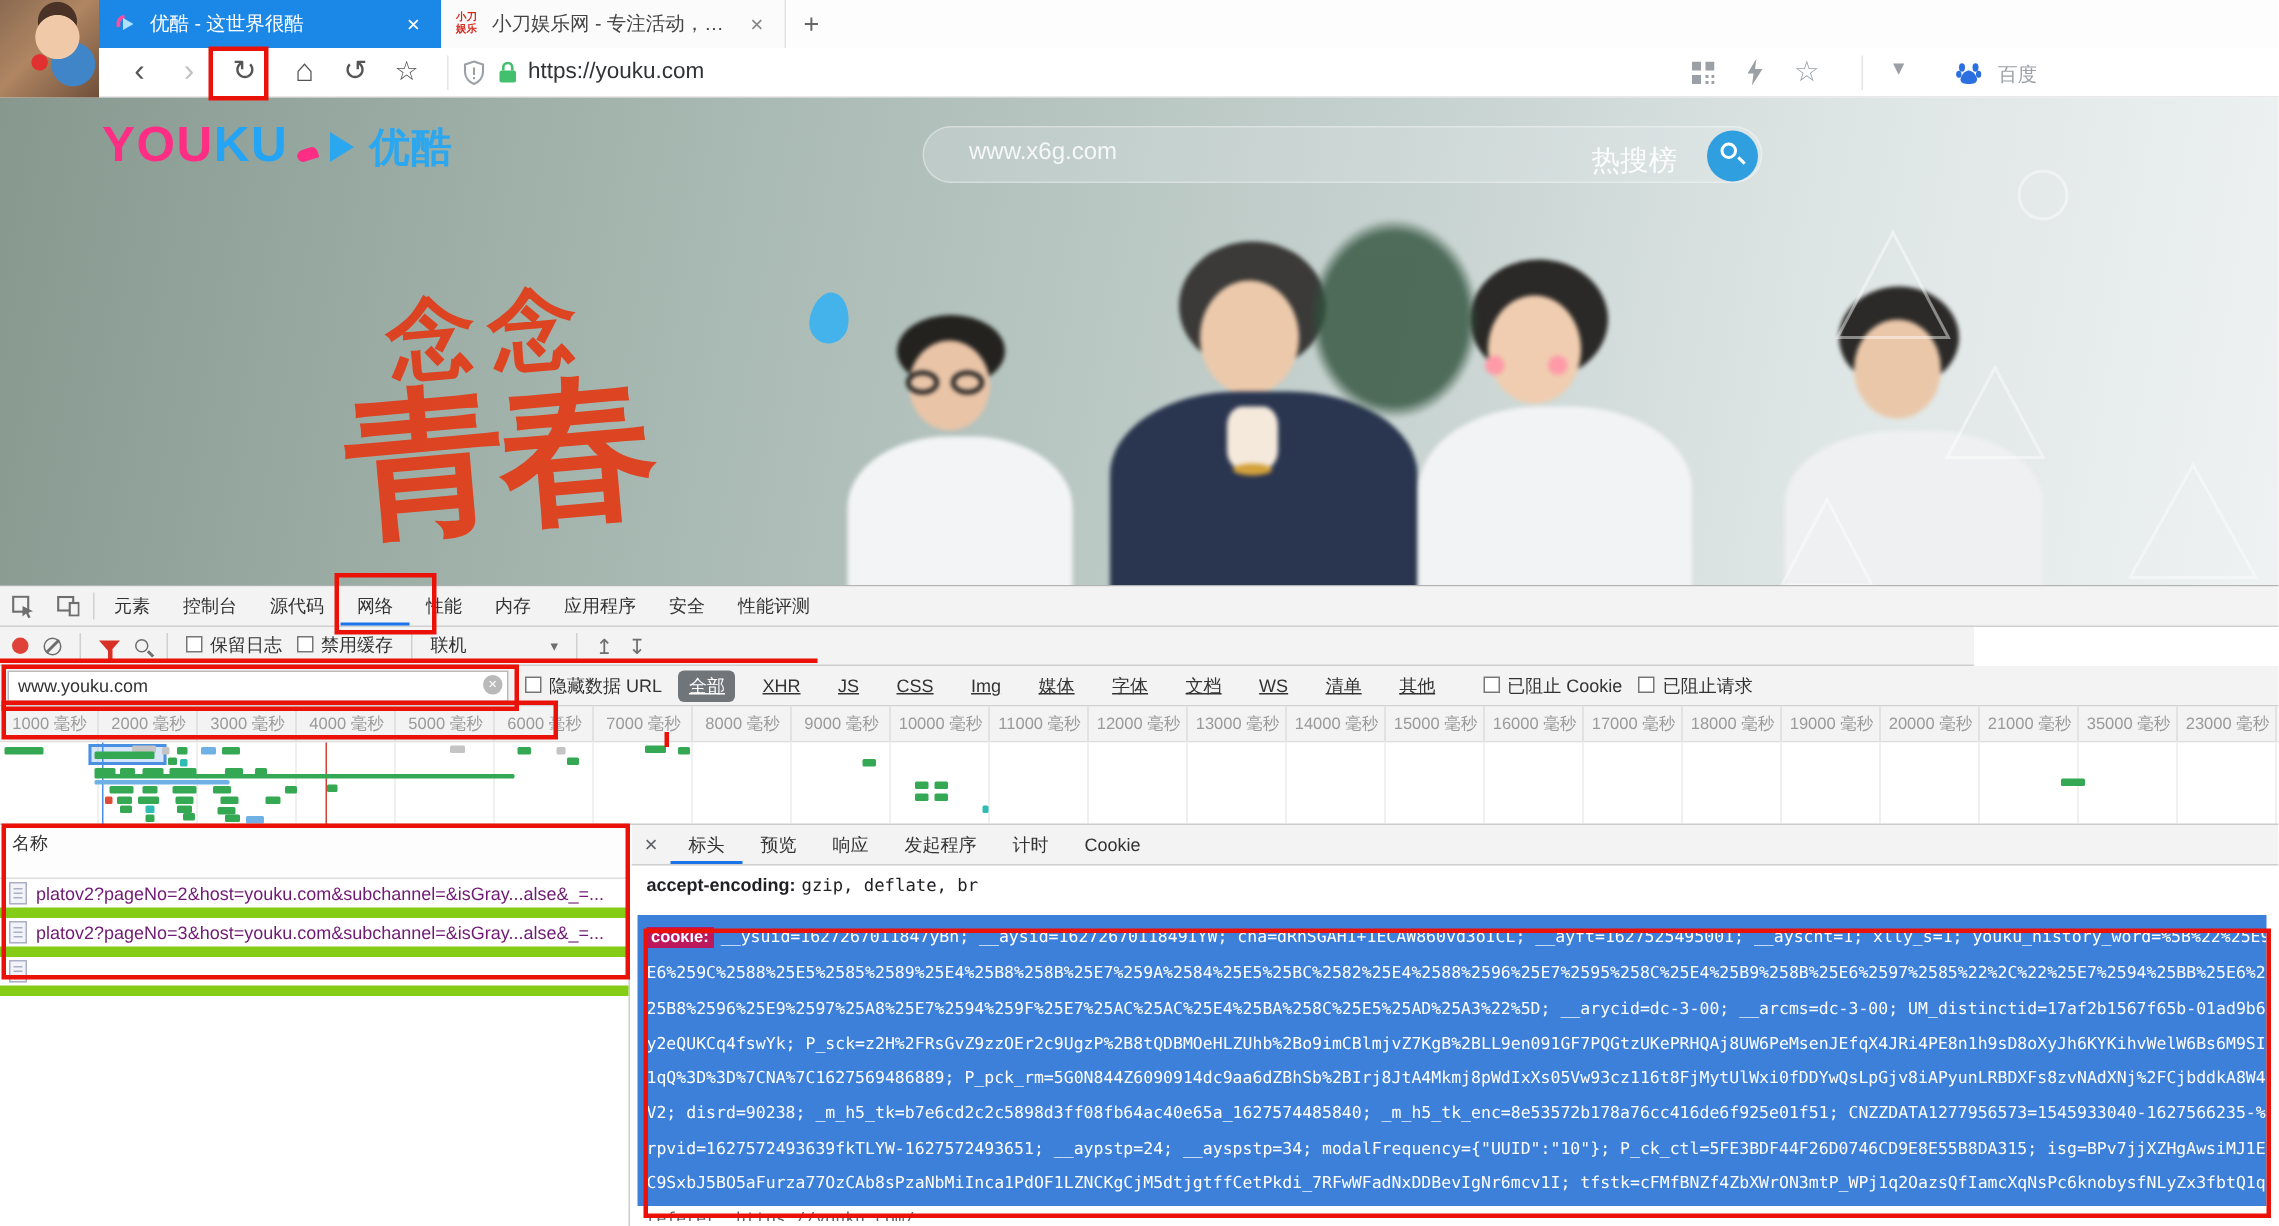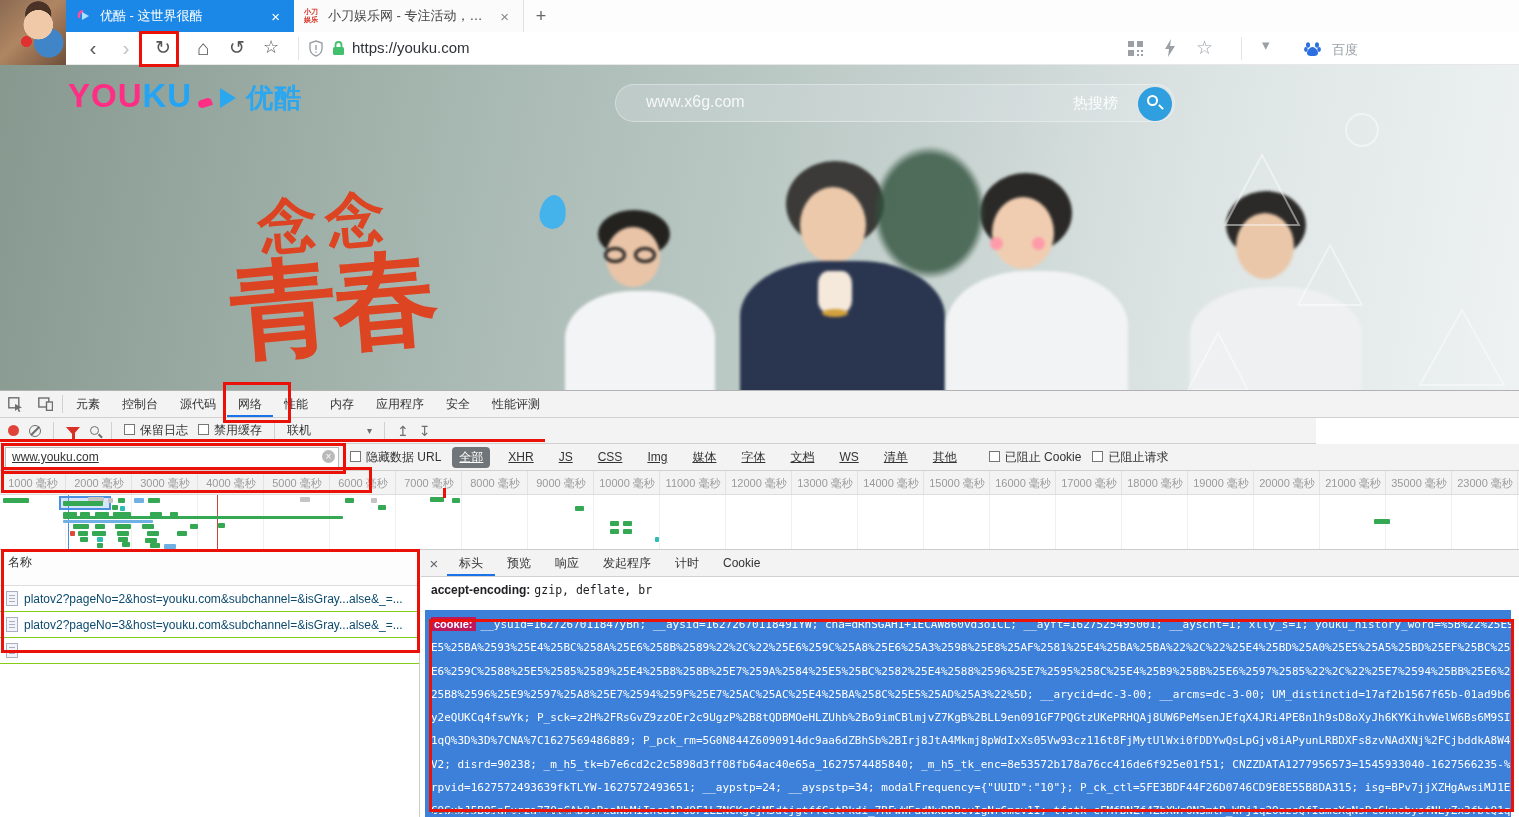--- a/index.html
+++ b/index.html
@@ -32,21 +32,21 @@
   #banner { position:absolute; left:0; top:65px; width:1519px; height:325px; overflow:hidden;
     background:linear-gradient(100deg,#87988f 0%,#9fb0a9 22%,#b3c2bd 42%,#c6d2cf 60%,#dde5e4 78%,#eef2f2 100%); }
   #logo { position:absolute; left:68px; top:12px; font-weight:bold; font-size:33px; letter-spacing:1px; }
   #logo .you { color:#ff2d83; } #logo .ku { color:#23a4f5; }
   #logo .cn { color:#2ba7f0; font-size:27px; margin-left:10px; }
   #play-glyph { display:inline-block; width:0; height:0; border-left:16px solid #2ba7f0; border-top:10px solid transparent; border-bottom:10px solid transparent; margin-left:8px; position:relative; top:1px; }
   #play-swoosh { display:inline-block; width:14px; height:8px; background:#ff2d83; border-radius:8px 8px 0 8px; transform:rotate(-18deg); margin-left:6px; }
   #searchbar { position:absolute; left:615px; top:19px; width:560px; height:38px; border-radius:20px;
     background:rgba(235,242,245,.22); border:1px solid rgba(255,255,255,.35); }
   #search-query { position:absolute; left:30px; top:8px; font-size:16px; color:rgba(255,255,255,.85); }
-  #hot-label { position:absolute; right:56px; top:9px; font-size:15px; color:rgba(255,255,255,.9); }
+  #hot-label { position:absolute; right:56px; top:9px; font-size:19px; color:rgba(255,255,255,.9); }
   #search-btn { position:absolute; right:2px; top:2px; width:34px; height:34px; border-radius:50%; background:#2f9fe0; }
   .mag { position:absolute; left:9px; top:8px; width:11px; height:11px; border:2px solid #fff; border-radius:50%; }
   .mag::after { content:""; position:absolute; left:9px; top:9px; width:6px; height:2px; background:#fff; transform:rotate(45deg); }
   #calli { position:absolute; left:228px; top:128px; color:#e23b17; font-family:"Liberation Serif", serif; font-weight:bold; transform:rotate(-5deg); text-align:center; line-height:1.0; opacity:.92; }
   #calli .l1 { font-size:60px; letter-spacing:8px; }
   #calli .l2 { font-size:106px; letter-spacing:-4px; }
   .person div { position:absolute; border-radius:50%; }
   .blurred { filter:blur(1.5px); }
   #deco { position:absolute; left:0; top:0; }
   #drop { position:absolute; left:540px; top:130px; width:26px; height:34px; background:#39b1f2; border-radius:50% 50% 50% 50%/60% 60% 40% 40%; transform:rotate(8deg); opacity:.9; }
@@ -62,37 +62,37 @@
   .clear-ico { width:12px; height:12px; border:1.6px solid #6e6e6e; border-radius:50%; position:relative; }
   .clear-ico::after { content:""; position:absolute; left:-1px; top:4.2px; width:12px; height:1.6px; background:#6e6e6e; transform:rotate(-45deg); }
   .funnel { width:0; height:0; border-left:7px solid transparent; border-right:7px solid transparent; border-top:8px solid #d93025; position:relative; }
   .funnel::after { content:""; position:absolute; left:-1.5px; top:-2px; width:3px; height:7px; background:#d93025; }
   .mag2 { width:9px; height:9px; border:1.6px solid #6e6e6e; border-radius:50%; position:relative; }
   .mag2::after { content:""; position:absolute; left:7px; top:8px; width:5px; height:1.6px; background:#6e6e6e; transform:rotate(45deg); }
   .cb { width:11px; height:11px; border:1px solid #767676; background:#fff; display:inline-block; vertical-align:-1px; margin-right:5px; }
   .arrow-g { color:#6e6e6e; font-size:14px; }
   #filter-row { position:absolute; left:0; top:53px; width:1519px; height:27px; background:#f3f3f3; border-bottom:1px solid #d0d0d0; display:flex; align-items:center; gap:11px; padding-left:5px; }
   #filter-input-wrap { position:relative; width:334px; height:21px; }
-  #filter-input { width:334px; height:21px; border:1px solid #b9b9b9; background:#fff; font-size:12px; padding:0 20px 0 6px; font-family:"Liberation Sans",sans-serif; color:#333;text-decoration:underline; }
+  #filter-input { width:334px; height:21px; border:1px solid #b9b9b9; background:#fff; font-size:12px; padding:0 20px 0 6px; font-family:"Liberation Sans",sans-serif; color:#333; }
   #filter-clear { position:absolute; right:4px; top:3px; width:13px; height:13px; border-radius:50%; background:#b9b9b9; color:#fff; font-size:10px; line-height:13px; text-align:center; }
   .chip { padding:2px 7px; border-radius:4px;text-decoration:underline; }
   .chip.sel { background:#70757a; color:#fff; }
   #timeline { position:absolute; left:0; top:80px; width:1519px; height:24px; background:#f3f3f3; border-bottom:1px solid #ddd; display:flex;
     background-image:repeating-linear-gradient(to right, transparent 0 65px, #e2e2e2 65px 66px); }
   .tl-cell { flex:0 0 66px; text-align:center; font-size:11px; color:#9a9a9a; line-height:24px; white-space:nowrap; overflow:visible; }
   #overview { position:absolute; left:0; top:104px; width:1519px; height:55px; background:#fff; border-bottom:1px solid #ccc;
     background-image:repeating-linear-gradient(to right, transparent 0 65px, #f0f0f0 65px 66px); }
   .bar { position:absolute; height:5px; border-radius:1px; }
   .c-green { background:#35a853; } .c-gray { background:#c4c4c4; } .c-blue { background:#6fb1e4; } .c-teal { background:#2fbdb3; } .c-red { background:#dd4b39; }
   #sel-box { position:absolute; border:2px solid #4a90e2; background:rgba(120,170,230,.30); }
   .vline { position:absolute; top:0; width:1px; height:55px; }
   
   #req-panel { position:absolute; left:0; top:159px; width:420px; height:268px; border-right:1px solid #ccc; background:#fff; }
   #req-header { height:36px; line-height:25px; padding-left:8px; border-bottom:1px solid #ddd; color:#333; background:#fdfdfd; }
-  .req-row { height:26px; display:flex; align-items:center; padding-left:6px; border-bottom:1px solid #84cc16; color:#0c4a6e; white-space:nowrap; overflow:hidden; }
+  .req-row { height:26px; display:flex; align-items:center; padding-left:6px; border-bottom:7px solid #84cc16; color:#701a75; white-space:nowrap; overflow:hidden; }
   .doc-ico { flex:0 0 12px; width:12px; height:15px; border:1px solid #a9b0c4; background:#f2f4fa; margin-right:6px; position:relative; }
   .doc-ico::after { content:""; position:absolute; left:2px; top:3px; width:6px; height:1px; background:#a9b0c4; box-shadow:0 3px 0 #a9b0c4, 0 6px 0 #a9b0c4; }
   #detail-panel { position:absolute; left:421px; top:159px; width:1098px; height:268px; background:#fff; overflow:hidden; }
   #detail-tabs { height:27px; background:#f3f3f3; border-bottom:1px solid #d0d0d0; display:flex; align-items:center; }
   #detail-close { width:26px; text-align:center; color:#5f6368; font-size:15px; }
   .d-tab { padding:0 12px; height:26px; line-height:26px; }
   .d-tab.active { border-bottom:2px solid #1a73e8; }
   .hdr-line { padding:6px 0 6px 10px; font-size:12px; }
   .hdr-name { font-weight:bold; color:#202124; }
   .hdr-val { font-family:"DejaVu Sans Mono", monospace; font-size:11.5px; color:#202124; margin-left:4px; }
@@ -401,21 +401,20 @@
       <div class="d-tab">Cookie</div>
     </div>
     <div class="hdr-line">
       <span class="hdr-name">accept-encoding:</span><span class="hdr-val">gzip, deflate, br</span>
     </div>
     <div class="hdr-line">
       <span class="hdr-name">accept-language:</span><span class="hdr-val">zh-CN,zh;q=0.9</span>
     </div>
     <div id="cookie-block">
       <div class="ck-line"><span id="cookie-key">cookie:</span><span>__ysuid=1627267011847yBn; __aysid=1627267011849IYW; cna=dRhSGAH1+1ECAW860vd3oICL; __ayft=1627525495001; __ayscnt=1; xlly_s=1; youku_history_word=%5B%22%25E9</span></div>
-      <div class="ck-line">E5%25BA%2593%25E4%25BC%258A%25E6%258B%2589%22%2C%22%25E6%259C%25A8%25E6%25A3%2598%25E8%25AF%2581%25E4%25BA%25BA%22%2C%22%25E4%25BD%25A0%25E5%25A5%25BD%25EF%25BC%25</div>
       <div class="ck-line">E6%259C%2588%25E5%2585%2589%25E4%25B8%258B%25E7%259A%2584%25E5%25BC%2582%25E4%2588%2596%25E7%2595%258C%25E4%25B9%258B%25E6%2597%2585%22%2C%22%25E7%2594%25BB%25E6%2597</div>
       <div class="ck-line">25B8%2596%25E9%2597%25A8%25E7%2594%259F%25E7%25AC%25AC%25E4%25BA%258C%25E5%25AD%25A3%22%5D; __arycid=dc-3-00; __arcms=dc-3-00; UM_distinctid=17af2b1567f65b-01ad9b6</div>
       <div class="ck-line">y2eQUKCq4fswYk; P_sck=z2H%2FRsGvZ9zzOEr2c9UgzP%2B8tQDBMOeHLZUhb%2Bo9imCBlmjvZ7KgB%2BLL9en091GF7PQGtzUKePRHQAj8UW6PeMsenJEfqX4JRi4PE8n1h9sD8oXyJh6KYKihvWelW6Bs6M9SI</div>
       <div class="ck-line">1qQ%3D%3D%7CNA%7C1627569486889; P_pck_rm=5G0N844Z6090914dc9aa6dZBhSb%2BIrj8JtA4Mkmj8pWdIxXs05Vw93cz116t8FjMytUlWxi0fDDYwQsLpGjv8iAPyunLRBDXFs8zvNAdXNj%2FCjbddkA8W4</div>
       <div class="ck-line">V2; disrd=90238; _m_h5_tk=b7e6cd2c2c5898d3ff08fb64ac40e65a_1627574485840; _m_h5_tk_enc=8e53572b178a76cc416de6f925e01f51; CNZZDATA1277956573=1545933040-1627566235-%</div>
       <div class="ck-line">rpvid=1627572493639fkTLYW-1627572493651; __aypstp=24; __ayspstp=34; modalFrequency={"UUID":"10"}; P_ck_ctl=5FE3BDF44F26D0746CD9E8E55B8DA315; isg=BPv7jjXZHgAwsiMJ1E</div>
       <div class="ck-line">C9SxbJ5BO5aFurza77OzCAb8sPzaNbMiInca1PdOF1LZNCKgCjM5dtjgtffCetPkdi_7RFwWFadNxDDBevIgNr6mcv1I; tfstk=cFMfBNZf4ZbXWrON3mtP_WPj1q2OazsQfIamcXqNsPc6knobysfNLyZx3fbtQ1q</div>
     </div>
     <div id="clipped-line">referer: https://youku.com/</div>
   </div>

